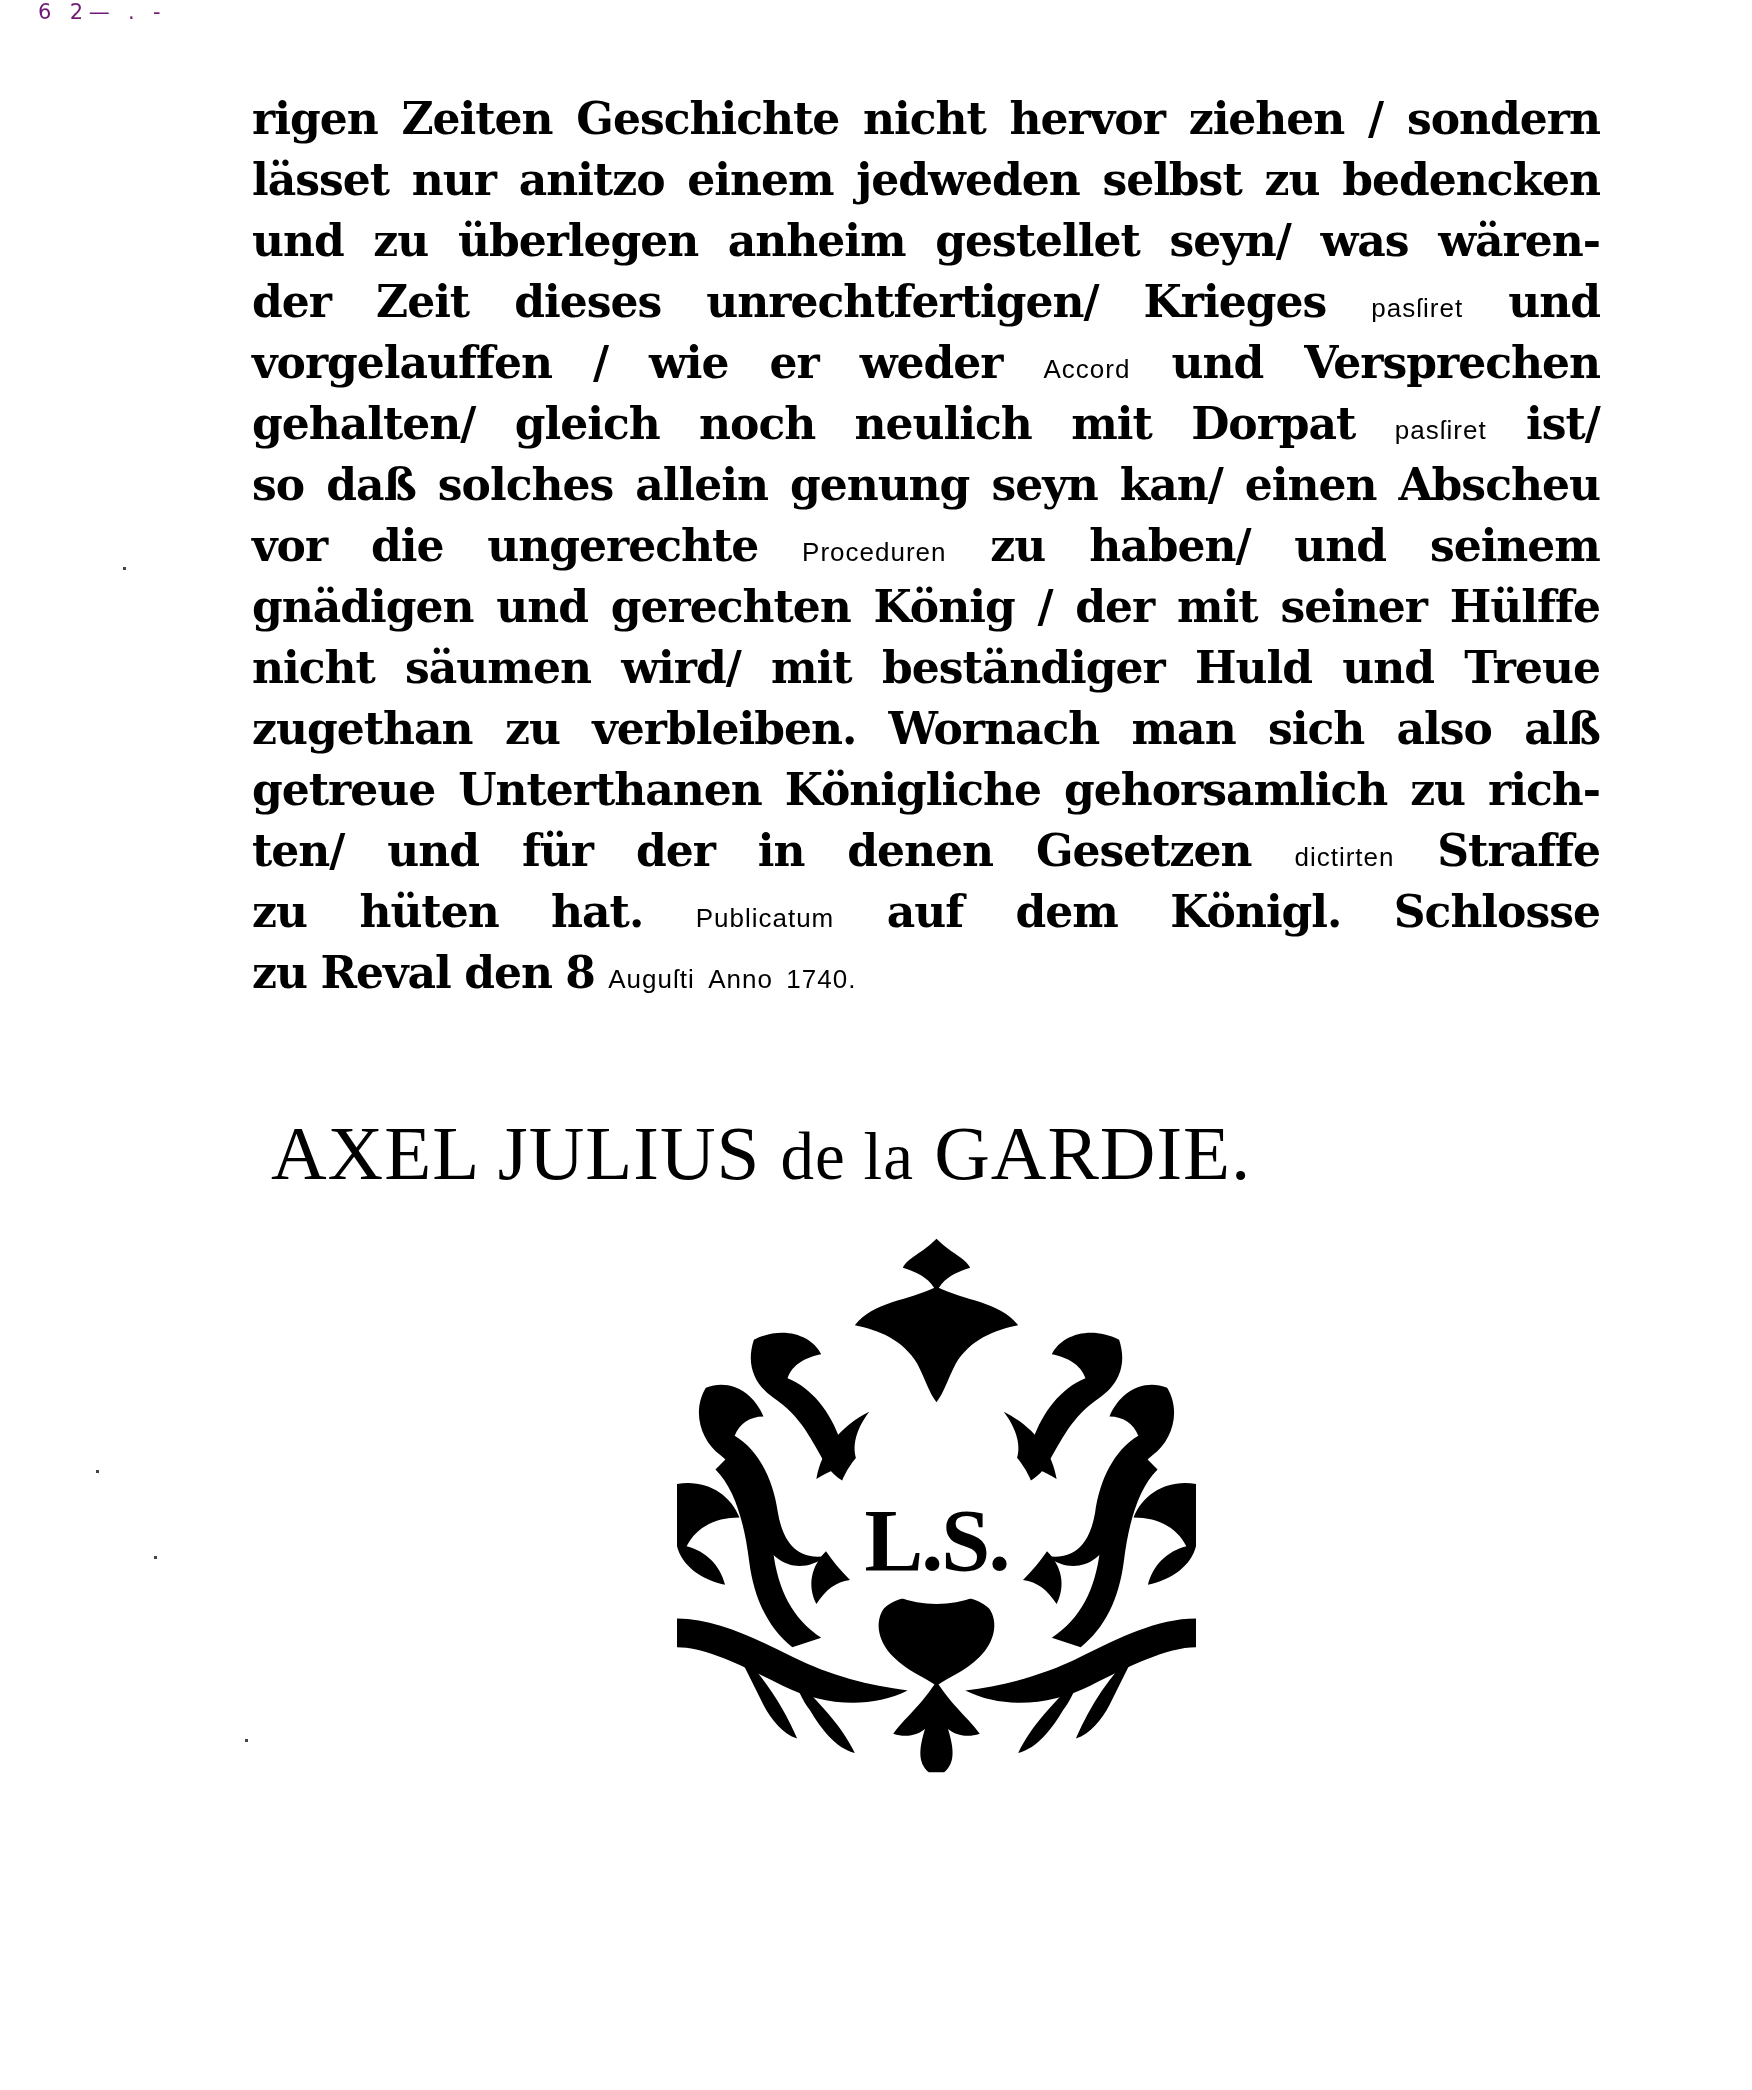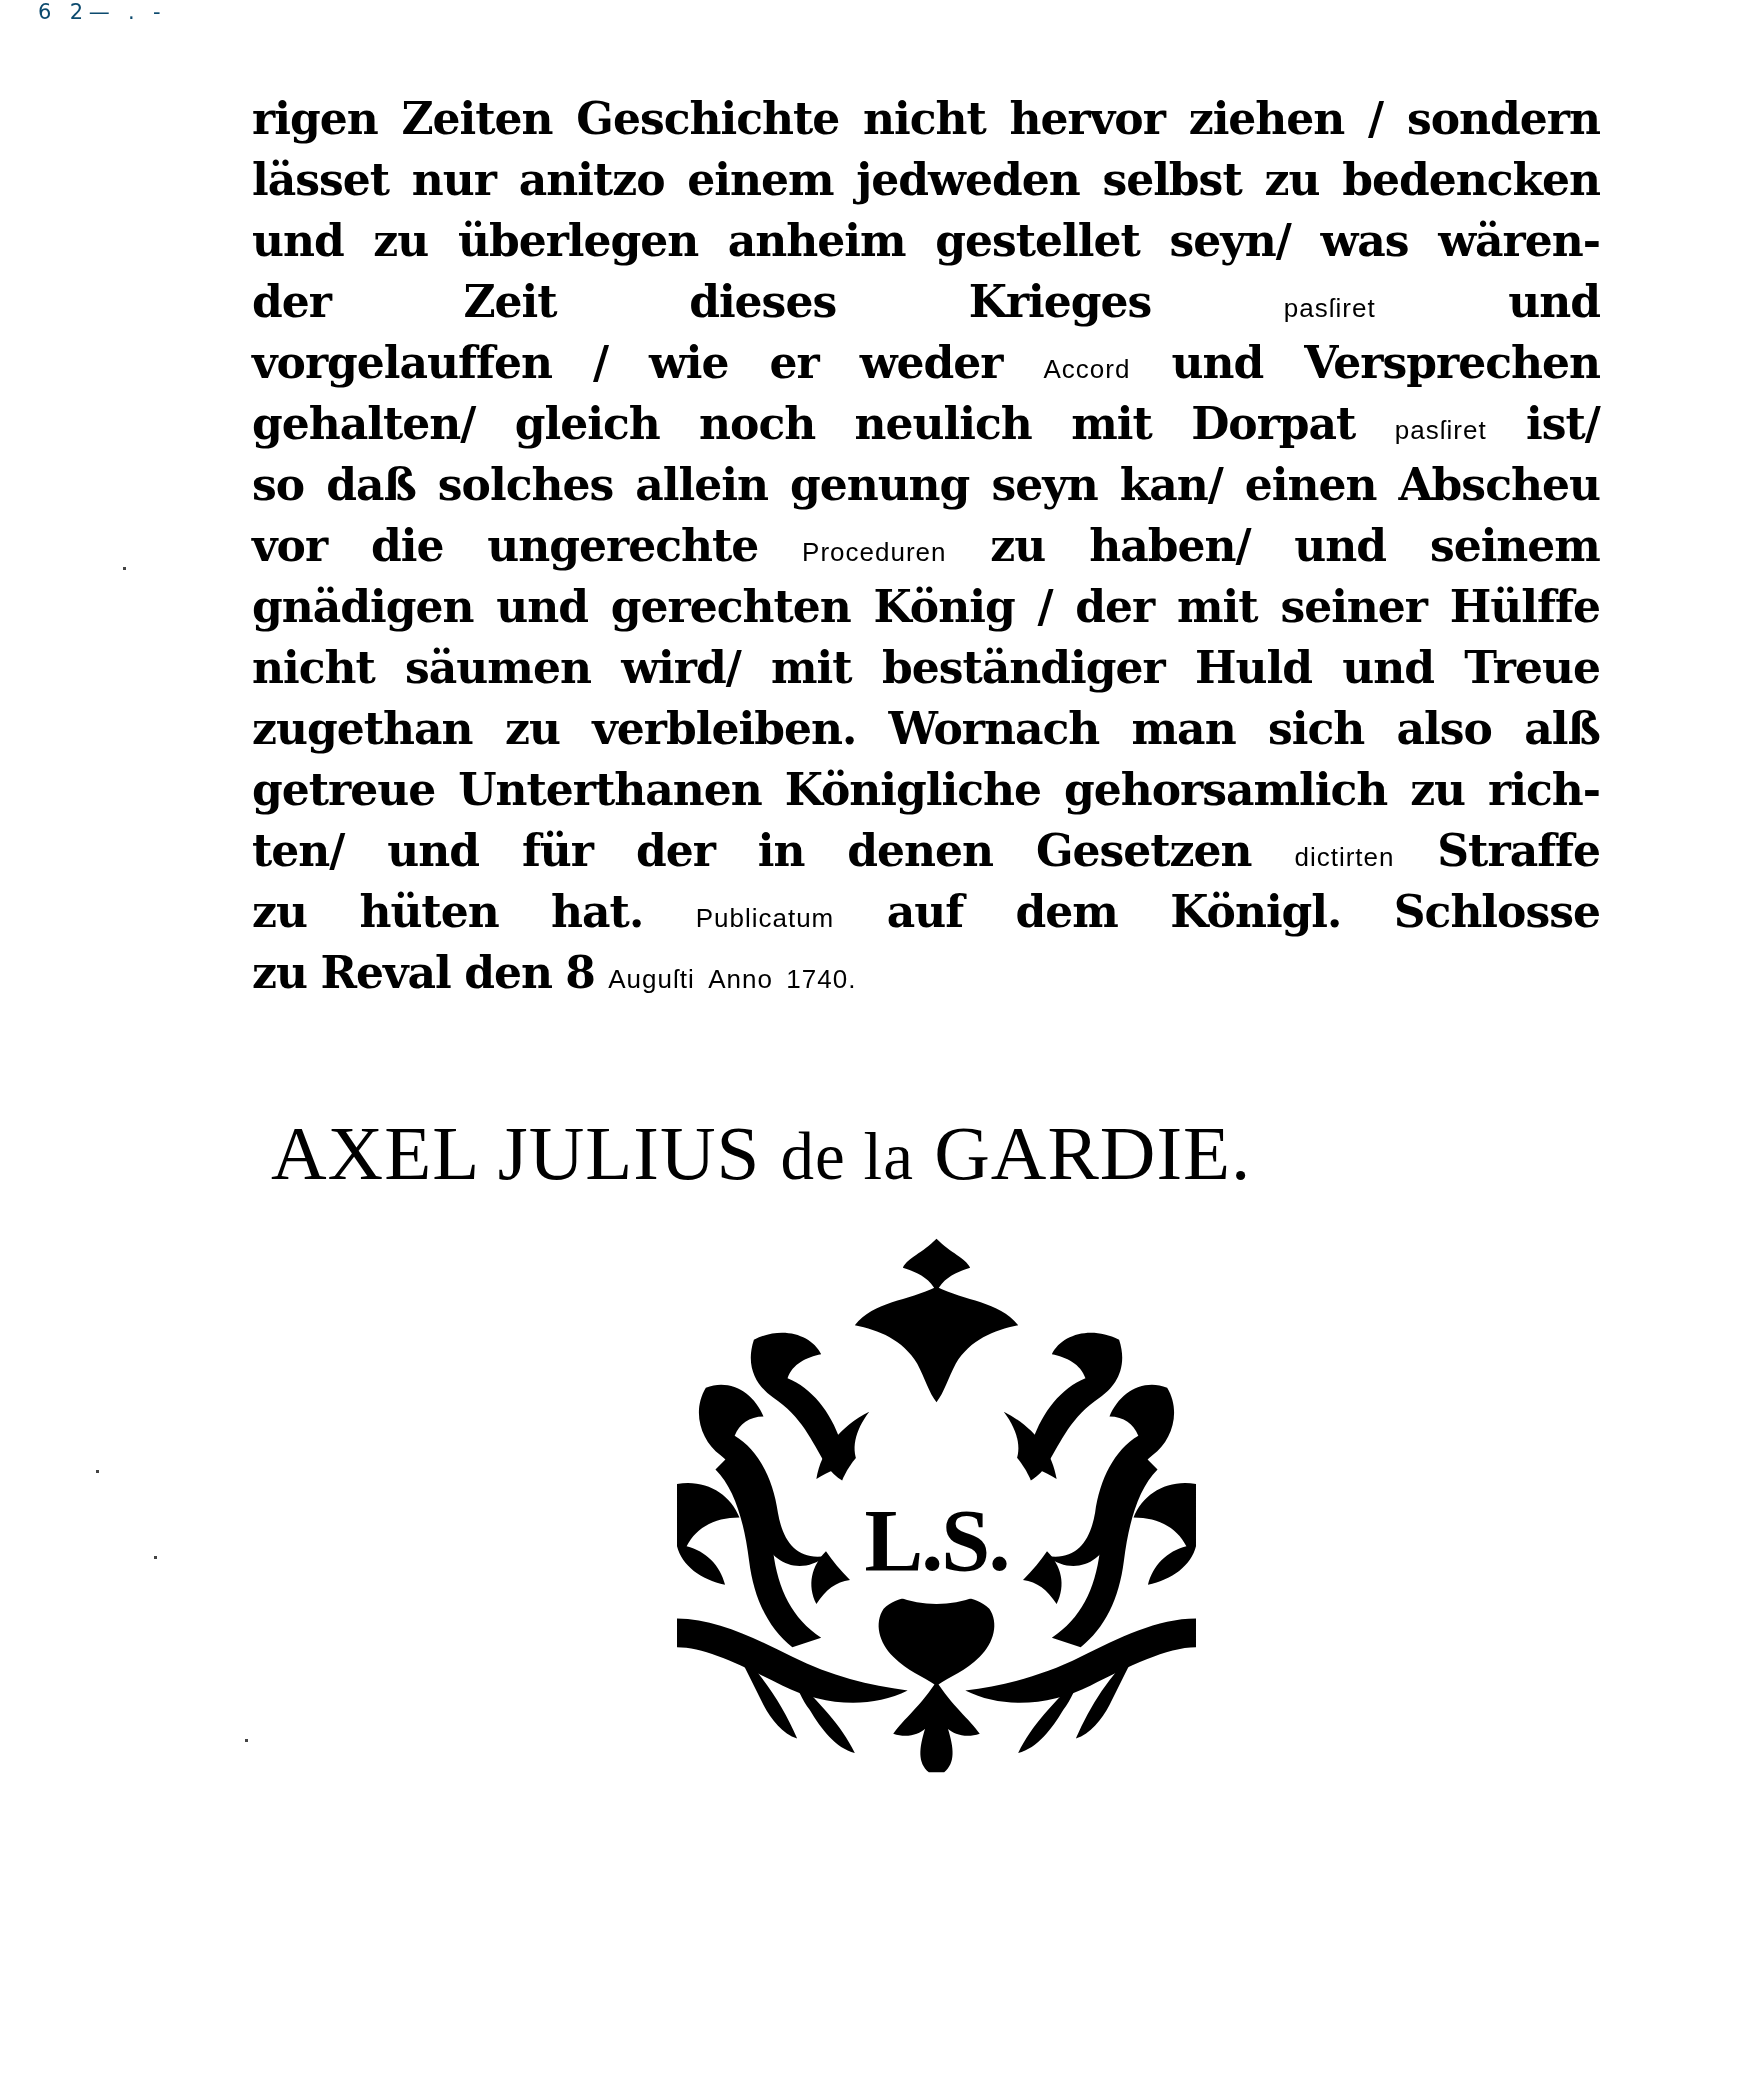--- a/index.html
+++ b/index.html
@@ -14,21 +14,21 @@
     overflow: hidden;
     font-family: "DejaVu Serif", serif;
     color: #000000;
   }
   .scan-marks {
     position: absolute;
     left: 38px;
     top: 0px;
     font-family: "DejaVu Sans", sans-serif;
     font-size: 21px;
-    color: #0c4a6e;
+    color: #701a75;
     letter-spacing: 5.8px;
   }
   .stray-dot {
     position: absolute;
     width: 2.9px;
     height: 2.9px;
     background: #444;
   }
   .text-block {
     position: absolute;
@@ -139,20 +139,21 @@
       <span class="word">anheim</span>
       <span class="word">gestellet</span>
       <span class="word">seyn/</span>
       <span class="word">was</span>
       <span class="word">wären-</span>
     </div>
     <div class="line">
       <span class="word">der</span>
       <span class="word">Zeit</span>
       <span class="word">dieses</span>
+      <span class="word">unrechtfertigen/</span>
       <span class="word">Krieges</span>
       <span class="word latin">pasſiret</span>
       <span class="word">und</span>
     </div>
     <div class="line">
       <span class="word">vorgelauffen</span>
       <span class="word">/</span>
       <span class="word">wie</span>
       <span class="word">er</span>
       <span class="word">weder</span>

